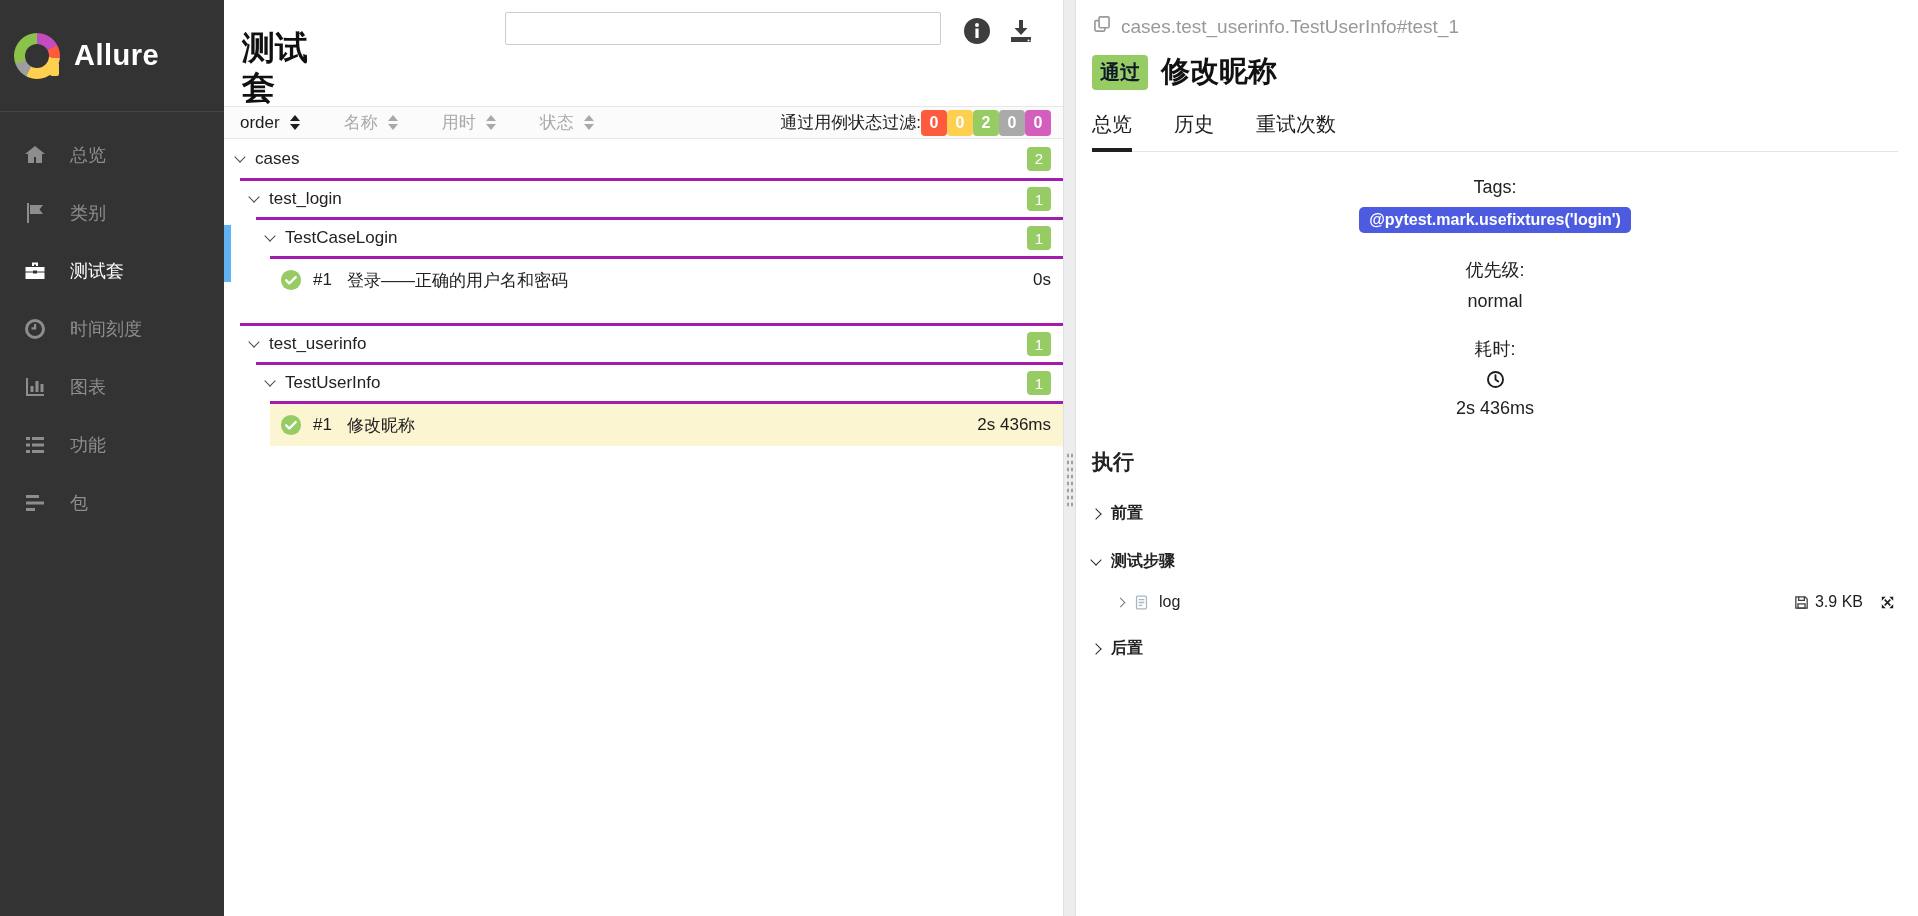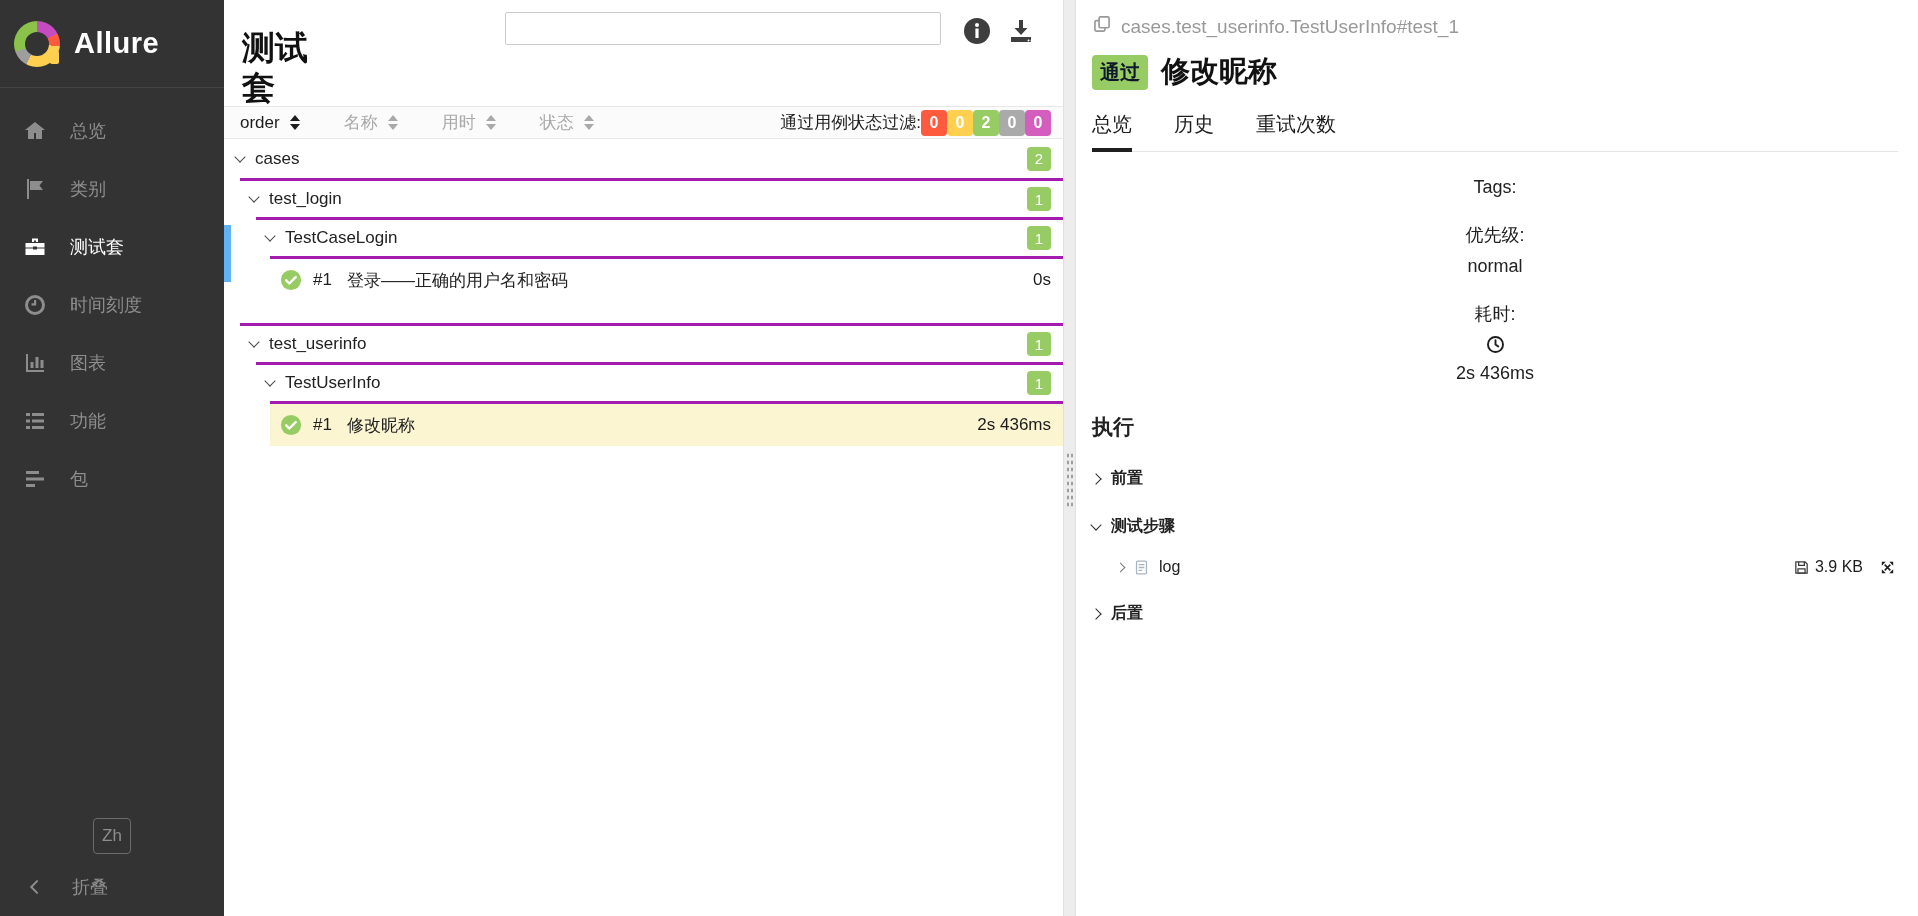--- a/index.html
+++ b/index.html
@@ -2,21 +2,21 @@
 <html><head>
 <meta charset="utf-8">
 <style>
   html,body{margin:0;padding:0;background:#fff;}
   *{box-sizing:border-box;}
   .app{width:1918px;height:916px;display:flex;position:relative;overflow:hidden;
        font-family:"Liberation Sans",sans-serif;color:#222;background:#fff;}
 
   
   .sidebar{width:224px;min-width:224px;background:#333;display:flex;flex-direction:column;}
-  .logo-row{height:88px;display:flex;align-items:center;gap:14px;padding:0 14px;border-bottom:1px solid #444;}
+  .logo-row{height:112px;display:flex;align-items:center;gap:14px;padding:0 14px;border-bottom:1px solid #444;}
   .logo-mark{width:46px;height:46px;border-radius:50%;position:relative;flex-shrink:0;
     background:conic-gradient(#c44bc0 0 62deg,#fd5a3e 62deg 96deg,#ffd050 96deg 208deg,#9e9e9e 208deg 250deg,#8bc34a 250deg 360deg);}
   .logo-mark::before{content:"";position:absolute;right:1px;bottom:3px;width:9px;height:13px;background:#ffd050;border-radius:2px;z-index:2;}
   .logo-mark::after{content:"";position:absolute;inset:11px;border-radius:50%;background:#333;}
   .brand{color:#fff;font-size:29px;font-weight:bold;letter-spacing:.5px;}
   .nav{padding-top:14px;}
   .nav-item{height:58px;display:flex;align-items:center;gap:22px;padding-left:22px;color:#8d8d8d;font-size:18px;cursor:pointer;}
   .nav-item.active{color:#fff;}
   .nav-icon{width:26px;height:26px;display:flex;align-items:center;justify-content:center;flex-shrink:0;}
   .nav-icon svg{width:24px;height:24px;}
@@ -167,31 +167,20 @@
               <g fill="currentColor">
                 <rect x="3" y="4" width="13" height="3"></rect>
                 <rect x="3" y="10.5" width="18" height="3"></rect>
                 <rect x="3" y="17" width="9" height="3"></rect>
               </g>
             </svg>
           </span>
         <span>包</span>
       </div>
     </nav>
-    <div class="sidebar-footer">
-      <div class="zh-button">Zh</div>
-      <div class="collapse-row">
-        <span class="nav-icon">
-            <svg viewBox="0 0 24 24">
-              <path d="M14.5 5 7.5 12l7 7" stroke="currentColor" stroke-width="2.4" fill="none" stroke-linecap="round"></path>
-            </svg>
-          </span>
-        <span>折叠</span>
-      </div>
-    </div>
   </aside>
   <div class="active-indicator" style="background: rgb(97, 178, 244);"></div>
 
   <main class="middle">
     <h1 class="mid-title">测试套</h1>
     <input class="search-input" type="text" placeholder="" style="">
     <button class="icon-btn info-pos">
       <span><svg viewBox="0 0 30 30">
             <circle cx="15" cy="15" r="13" fill="#3e3e3e"></circle>
             <circle cx="15" cy="9" r="2" fill="#fff"></circle>
@@ -317,20 +306,21 @@
       <span class="status-pill" style="background: rgb(151, 204, 100);">通过</span>
       <span class="case-title">修改昵称</span>
     </div>
     <div class="tabs">
       <span class="tab active">总览</span>
       <span class="tab">历史</span>
       <span class="tab">重试次数</span>
     </div>
     <div class="meta-row">
       <span>Tags:</span>
+      <span class="tag-pill" style="background: rgb(77, 91, 224);">@pytest.mark.usefixtures('login')</span>
     </div>
     <div class="meta-row">
       <span>优先级:</span>
       <span>normal</span>
     </div>
     <div class="meta-row">
       <span>耗时:</span>
       <span style="display:flex;">
           <svg viewBox="0 0 24 24" fill="none" stroke="#1d1d1d" stroke-width="2.4">
             <circle cx="12" cy="12" r="9.5"></circle>

